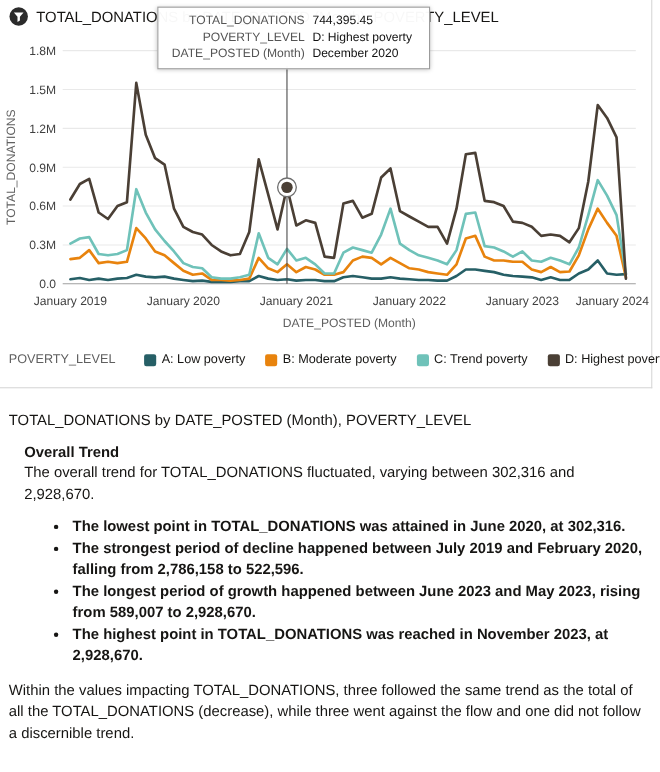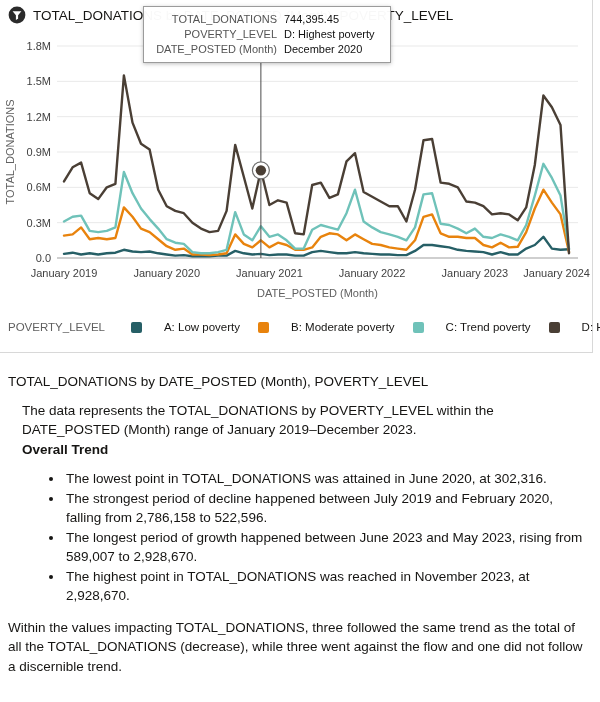--- a/index.html
+++ b/index.html
@@ -12,29 +12,29 @@
   .tooltip{position:absolute;left:143px;top:6px;width:228px;background:rgba(255,255,255,0.97);
            border:1px solid #9b9b9b;box-shadow:0 1px 4px rgba(0,0,0,0.25);padding:5px 9px;
            font-size:11px;line-height:15px;z-index:5;}
   .t-row{display:grid;grid-template-columns:124px auto;column-gap:7px;}
   .t-label{text-align:right;color:#545454;white-space:nowrap;}
   .t-value{color:#111;white-space:nowrap;}
   .legend{position:absolute;left:0;top:321px;width:592px;display:flex;align-items:center;
           font-size:11.5px;z-index:2;}
   .legend-title{color:#5f5f5f;margin-left:8px;margin-right:26px;}
   .legend-items{display:flex;align-items:center;gap:18px;}
-  .leg-item{display:flex;align-items:center;gap:22px;cursor:default;}
+  .leg-item{display:flex;align-items:center;gap:5px;cursor:default;}
   .leg-swatch{width:11px;height:11px;border-radius:2px;display:inline-block;}
   .leg-label{color:#161513;white-space:nowrap;}
   .summary{padding:19px 10px 0 8px;font-size:13.5px;line-height:19.5px;color:#161513;}
   .summary h2{font-size:13.5px;font-weight:normal;margin:0 0 9px 0;}
   .indent{padding-left:14px;padding-right:4px;}
   .bold-line{font-weight:bold;}
   ul.bullets{margin:10px 0 10px 0;padding-left:42px;}
-  ul.bullets li{margin:0;padding-left:2px;}
+  ul.bullets li{margin:0;padding-left:2px;font-weight:bold;}
   .footer-par{margin-top:12px;}
 </style>
 </head>
 <body>
 
 <div class="chart-card">
   <svg class="chart-svg" width="600" height="312">
       <line x1="57" x2="578" y1="258" y2="258" stroke="#9f9f9f" stroke-width="1"></line>
       <text x="51" y="262" text-anchor="end" font-size="11" fill="#3f3f3f">0.0</text>
       <line x1="57" x2="578" y1="222.66666666666669" y2="222.66666666666669" stroke="#e9e9e9" stroke-width="1"></line>
@@ -110,22 +110,22 @@
           <span class="leg-swatch" style="background: rgb(74, 63, 53);"></span>
           <span class="leg-label">D: Highest poverty</span>
         </span>
       </span>
   </div>
 </div>
 
 <div class="summary">
   <h2>TOTAL_DONATIONS by DATE_POSTED (Month), POVERTY_LEVEL</h2>
   <div class="indent">
-    <div>The data represents the TOTAL_DONATIONS by POVERTY_LEVEL within the DATE_POSTED (Month) range of January 2019–December 2023.</div>
     <div class="bold-line">Overall Trend</div>
+    <div>The overall trend for TOTAL_DONATIONS fluctuated, varying between 302,316 and 2,928,670.</div>
     <ul class="bullets">
         <li>The lowest point in TOTAL_DONATIONS was attained in June 2020, at 302,316.</li>
         <li>The strongest period of decline happened between July 2019 and February 2020, falling from 2,786,158 to 522,596.</li>
         <li>The longest period of growth happened between June 2023 and May 2023, rising from 589,007 to 2,928,670.</li>
         <li>The highest point in TOTAL_DONATIONS was reached in November 2023, at 2,928,670.</li>
       </ul>
   </div>
   <div class="footer-par">Within the values impacting TOTAL_DONATIONS, three followed the same trend as the total of all the TOTAL_DONATIONS (decrease), while three went against the flow and one did not follow a discernible trend.</div>
 </div>
 

